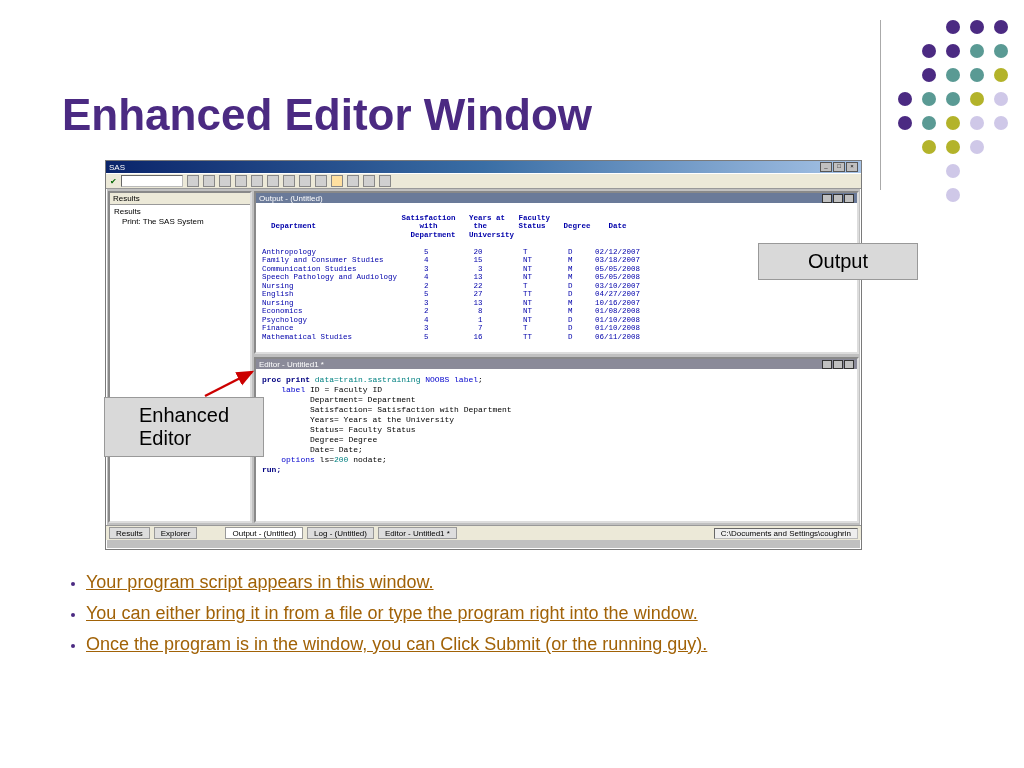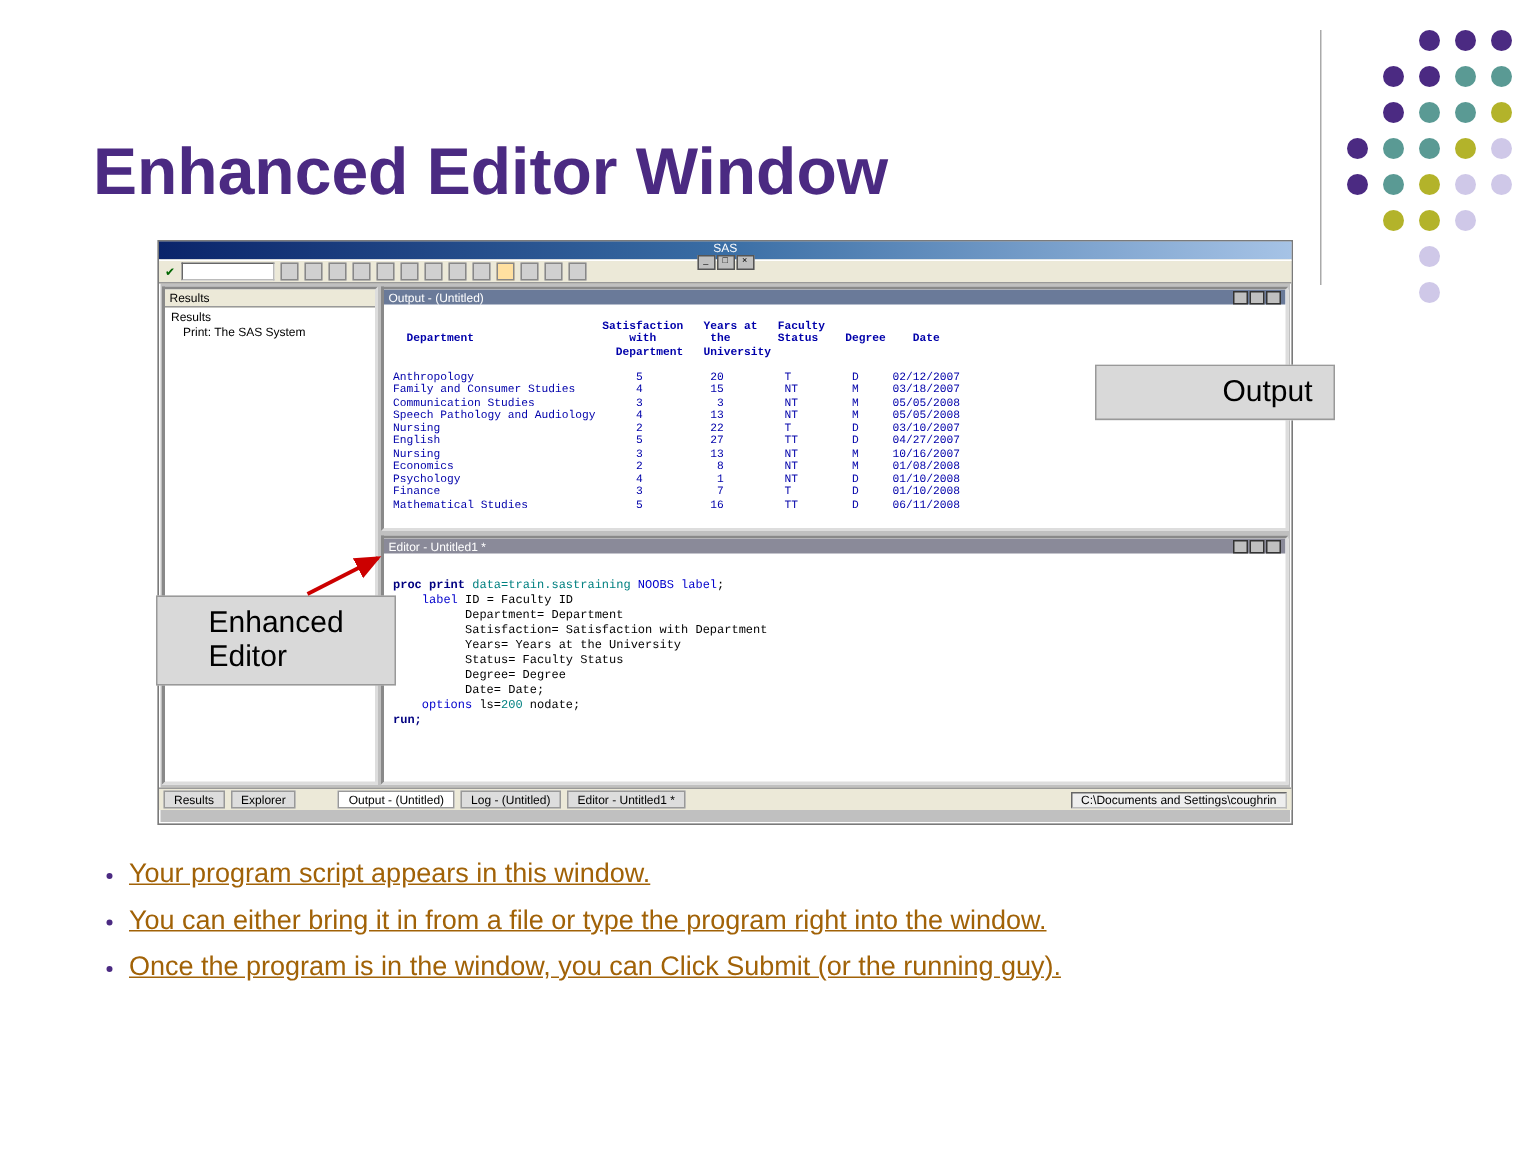--- a/index.html
+++ b/index.html
@@ -53,21 +53,20 @@
     background: #c0c0c0;
     border: 1px solid #7a7a7a;
     box-shadow: 0 0 0 1px #fff inset;
   }
   .sas-titlebar {
     height: 12px;
     background: linear-gradient(to right, #0a246a, #3a6ea5, #a6c3e6);
     display:flex;align-items:center;
     color:#fff;font-size:8px;padding:0 3px;
     justify-content: space-between;
-    flex-direction: column;
   }
   .tbar-btns{display:flex;gap:1px}
   .tbar-btn{width:10px;height:8px;background:#c0c0c0;border:1px solid #555;font-size:6px;line-height:6px;text-align:center;color:#000}
   .sas-menubar {
     height: 12px;
     background: #ece9d8;
     font-size: 8px;
     display:flex;align-items:center;gap:8px;
     padding: 0 4px;
     color:#000;
@@ -115,21 +114,21 @@
   .editor-pane{flex:1;margin-top:3px}
   .output-content{
     flex:1;overflow:auto;padding:2px 6px;
     font-family: "Courier New", monospace;
     font-size:7.5px;line-height:8.5px;
     color:#0000aa;
     white-space:pre;
   }
   .output-head{color:#0000aa;font-weight:bold;text-align:center}
   .editor-content{
-    flex:1;overflow:auto;padding:17px 6px;
+    flex:1;overflow:auto;padding:6px 6px;
     font-family:"Courier New",monospace;
     font-size:8px;line-height:10px;
     white-space:pre;
   }
   .kw{color:#000080;font-weight:bold}
   .opt{color:#0000cc}
   .str{color:#008080}
   .num{color:#008080}
   .sas-taskbar{
     height:14px;background:#ece9d8;border-top:1px solid #999;
@@ -141,21 +140,21 @@
 
   
   .callout {
     position:absolute;
     background:#d9d9d9;
     border:1px solid #999;
     font-size:20px;
     padding:6px 14px;
     color:#000;
   }
-  .callout-output{ top:243px; left:730px; width:130px; text-align:right; }
+  .callout-output{ top:243px; left:758px; width:130px; text-align:center; }
   .callout-editor{ top:397px; left:104px; width:110px;padding-left:34px; }
   
   .arrow{
     position:absolute;
     top:368px;left:200px;
     width:60px;height:30px;
     pointer-events:none;
   }
   
   .bullets{

